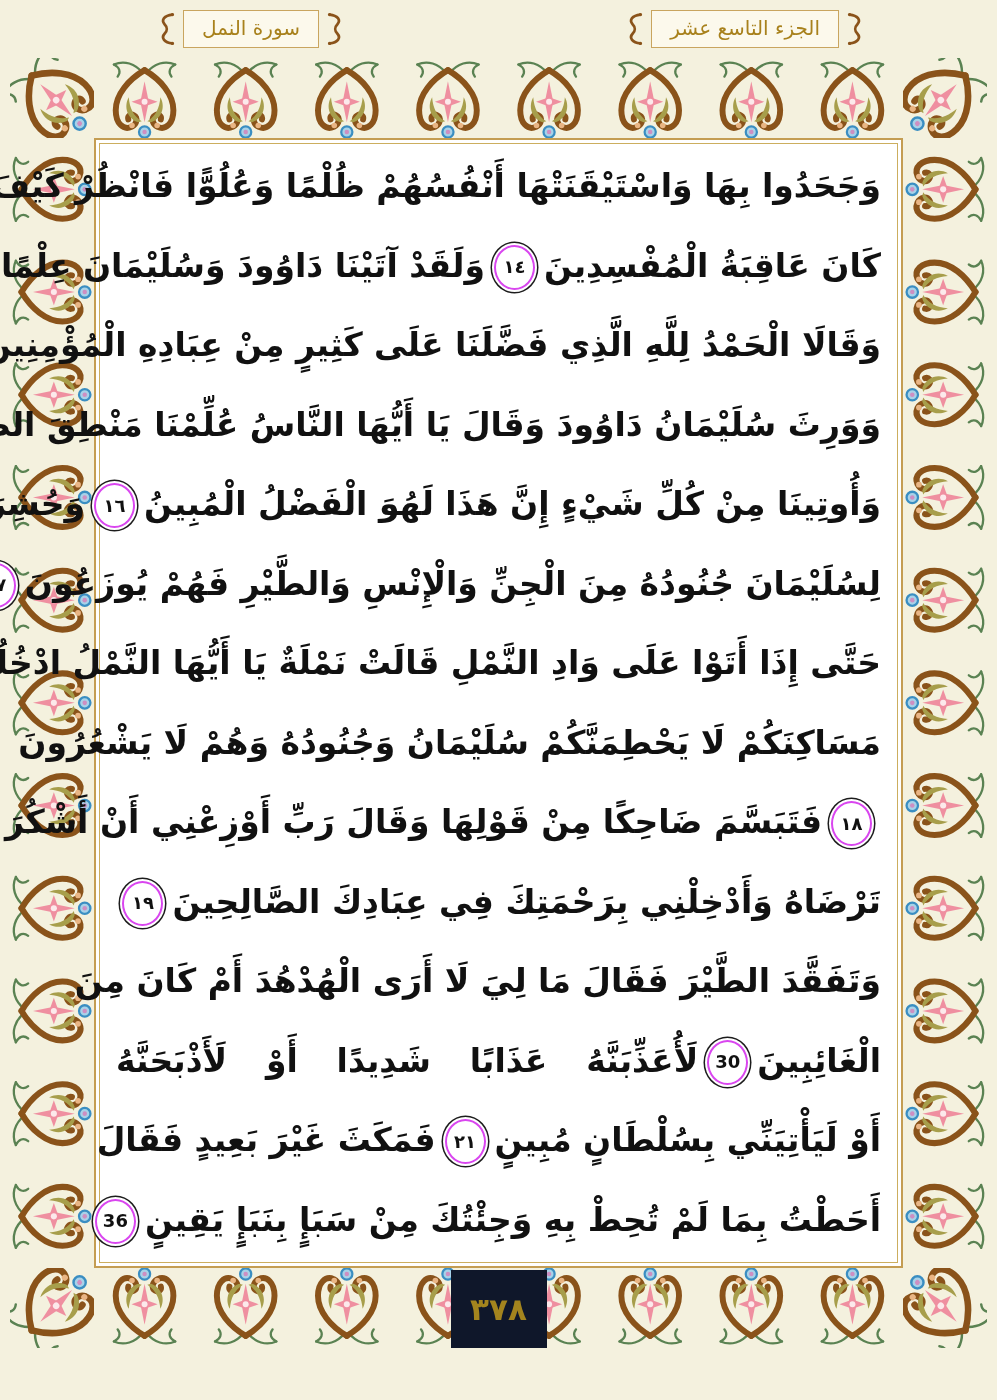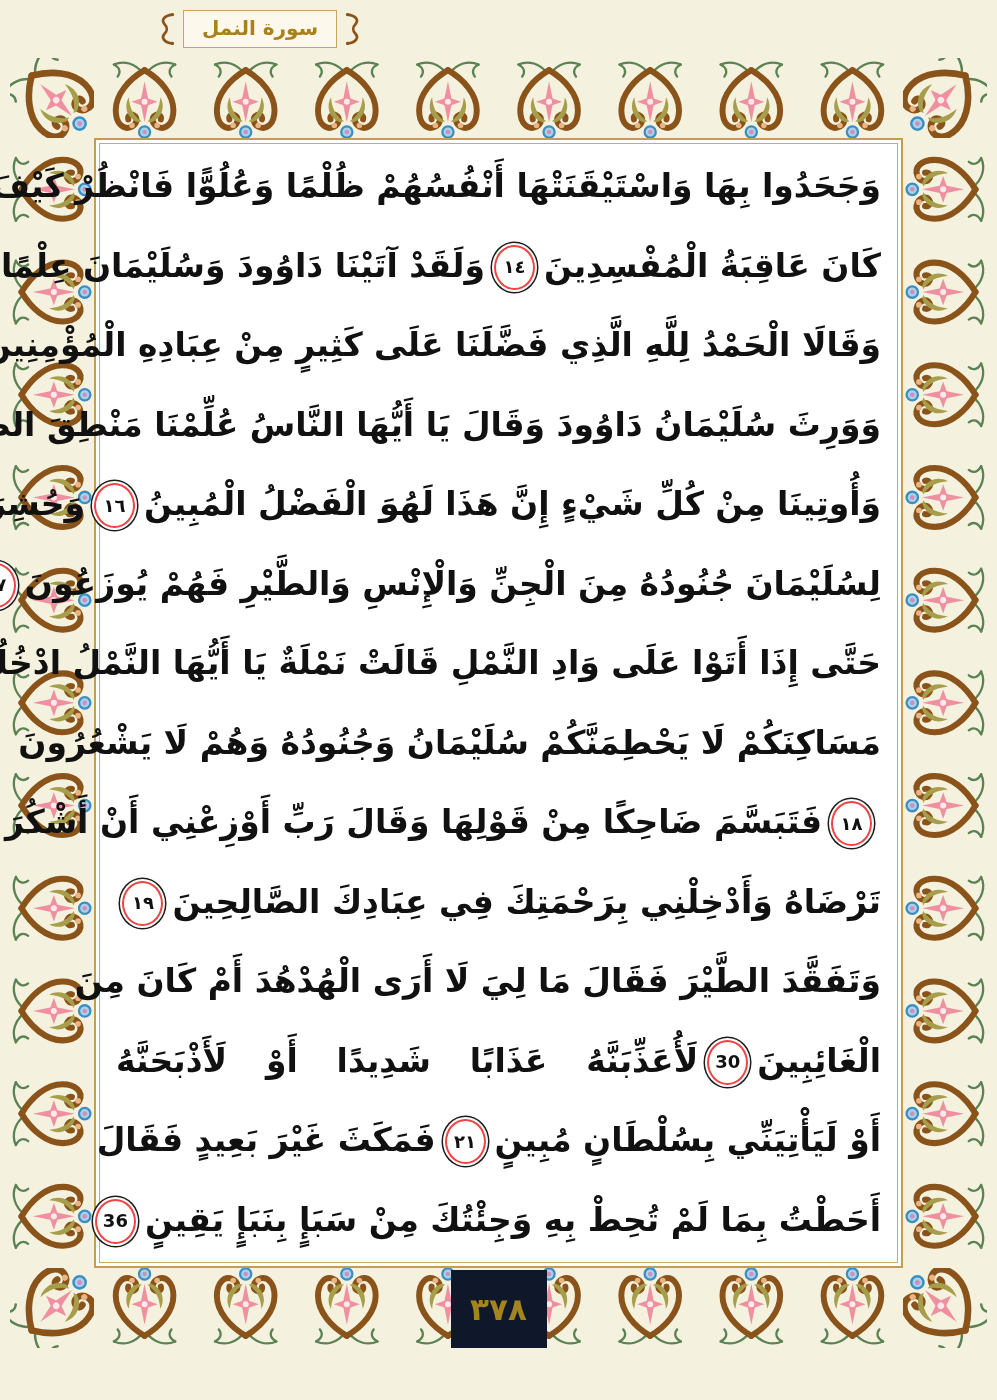--- a/index.html
+++ b/index.html
@@ -4,21 +4,21 @@
 <style>
   html,body{margin:0;padding:0;width:997px;height:1400px;overflow:hidden;
     background:#f4f1de;font-family:"DejaVu Sans",sans-serif;}
   .page{position:relative;width:997px;height:1400px;}
 
   
   .header-group{position:absolute;top:8px;display:flex;align-items:center;gap:7px;height:42px;}
   .header-group.right{right:133px;}
   .header-group.left{left:158px;}
   .header-box{border:1.5px solid #c9a55f;background:#fcf9ec;color:#a8811c;
-    font-weight:bold;font-size:20px;line-height:1;padding:7px 18px 9px;
+    font-weight:normal;font-size:20px;line-height:1;padding:7px 18px 9px;
     white-space:nowrap;direction:rtl;}
   .bracket{width:18px;height:36px;}
   .bracket.mirrored{transform:scale(-1,1);}
 
   
   .frame{position:absolute;left:10px;top:58px;width:977px;height:1290px;}
   .strip{position:absolute;display:block;}
   .strip-top{left:84px;top:0;width:809px;height:80px;}
   .strip-bottom{left:84px;bottom:0;width:809px;height:80px;}
   .strip-left{left:0;top:80px;width:84px;height:1130px;}
@@ -31,21 +31,21 @@
   .inner-frame{position:absolute;left:84px;right:84px;top:80px;bottom:80px;
     border:2px solid #c49d52;background:#ffffff;}
   .inner-frame::before{content:"";position:absolute;inset:3px;border:1px solid #ccae5e;pointer-events:none;}
 
   
   .quran-lines{position:absolute;inset:10px 20px;direction:rtl;
     display:flex;flex-direction:column;justify-content:space-between;}
   .quran-line{height:72px;line-height:72px;font-size:33px;font-weight:bold;color:#111;
     text-align:justify;text-align-last:justify;white-space:nowrap;overflow:visible;}
   .ayah-marker{position:relative;display:inline-flex;align-items:center;justify-content:center;
-    width:37px;height:41px;margin:0 9px;border:2px solid #ef4444;border-radius:50%;
+    width:37px;height:41px;margin:0 9px;border:2px solid #d946ef;border-radius:50%;
     box-shadow:0 0 0 2px #ffffff,0 0 0 3.5px #1c1c1c;
     background:#fff;font-size:18px;font-weight:bold;color:#111;
     vertical-align:middle;line-height:1;text-align:center;text-align-last:center;}
 
   
   .page-number{position:absolute;left:50%;bottom:0;transform:translateX(-50%);
     width:96px;height:78px;background:#0f172a;display:flex;align-items:center;justify-content:center;
     font-size:31px;font-weight:bold;color:#a3841e;z-index:3;}
 </style>
 </head>
@@ -77,20 +77,29 @@
     <g id="bracket-shape" fill="none" stroke="#8a531a" stroke-width="3" stroke-linecap="round">
       <path d="M16,4 C7,5 3,10 7.5,15 C10.5,18 10.5,22 7.5,25 C3,30 7,35 16,36"></path>
       <circle cx="16" cy="4" r="1.8" fill="#8a531a" stroke="none"></circle>
       <circle cx="16" cy="36" r="1.8" fill="#8a531a" stroke="none"></circle>
     </g>
   </defs>
 </svg>
 
 <div class="page">
 
+  <div class="header-group right">
+    <svg class="bracket" viewBox="0 0 20 40">
+        <use href="#bracket-shape"></use>
+      </svg>
+    <div class="header-box">الجزء التاسع عشر</div>
+    <svg class="bracket mirrored" viewBox="0 0 20 40">
+        <use href="#bracket-shape"></use>
+      </svg>
+  </div>
   <div class="header-group left">
     <svg class="bracket" viewBox="0 0 20 40">
         <use href="#bracket-shape"></use>
       </svg>
     <div class="header-box">سورة النمل</div>
     <svg class="bracket mirrored" viewBox="0 0 20 40">
         <use href="#bracket-shape"></use>
       </svg>
   </div>
 

